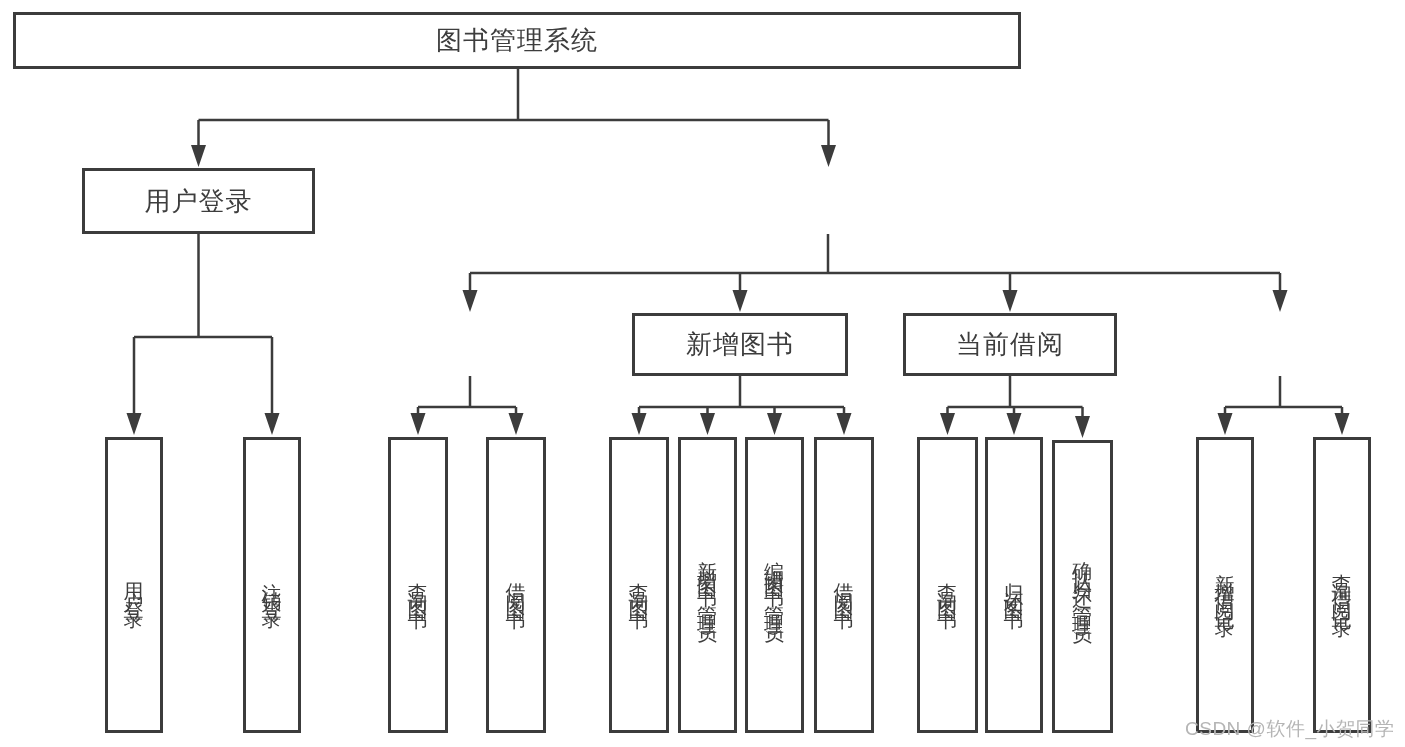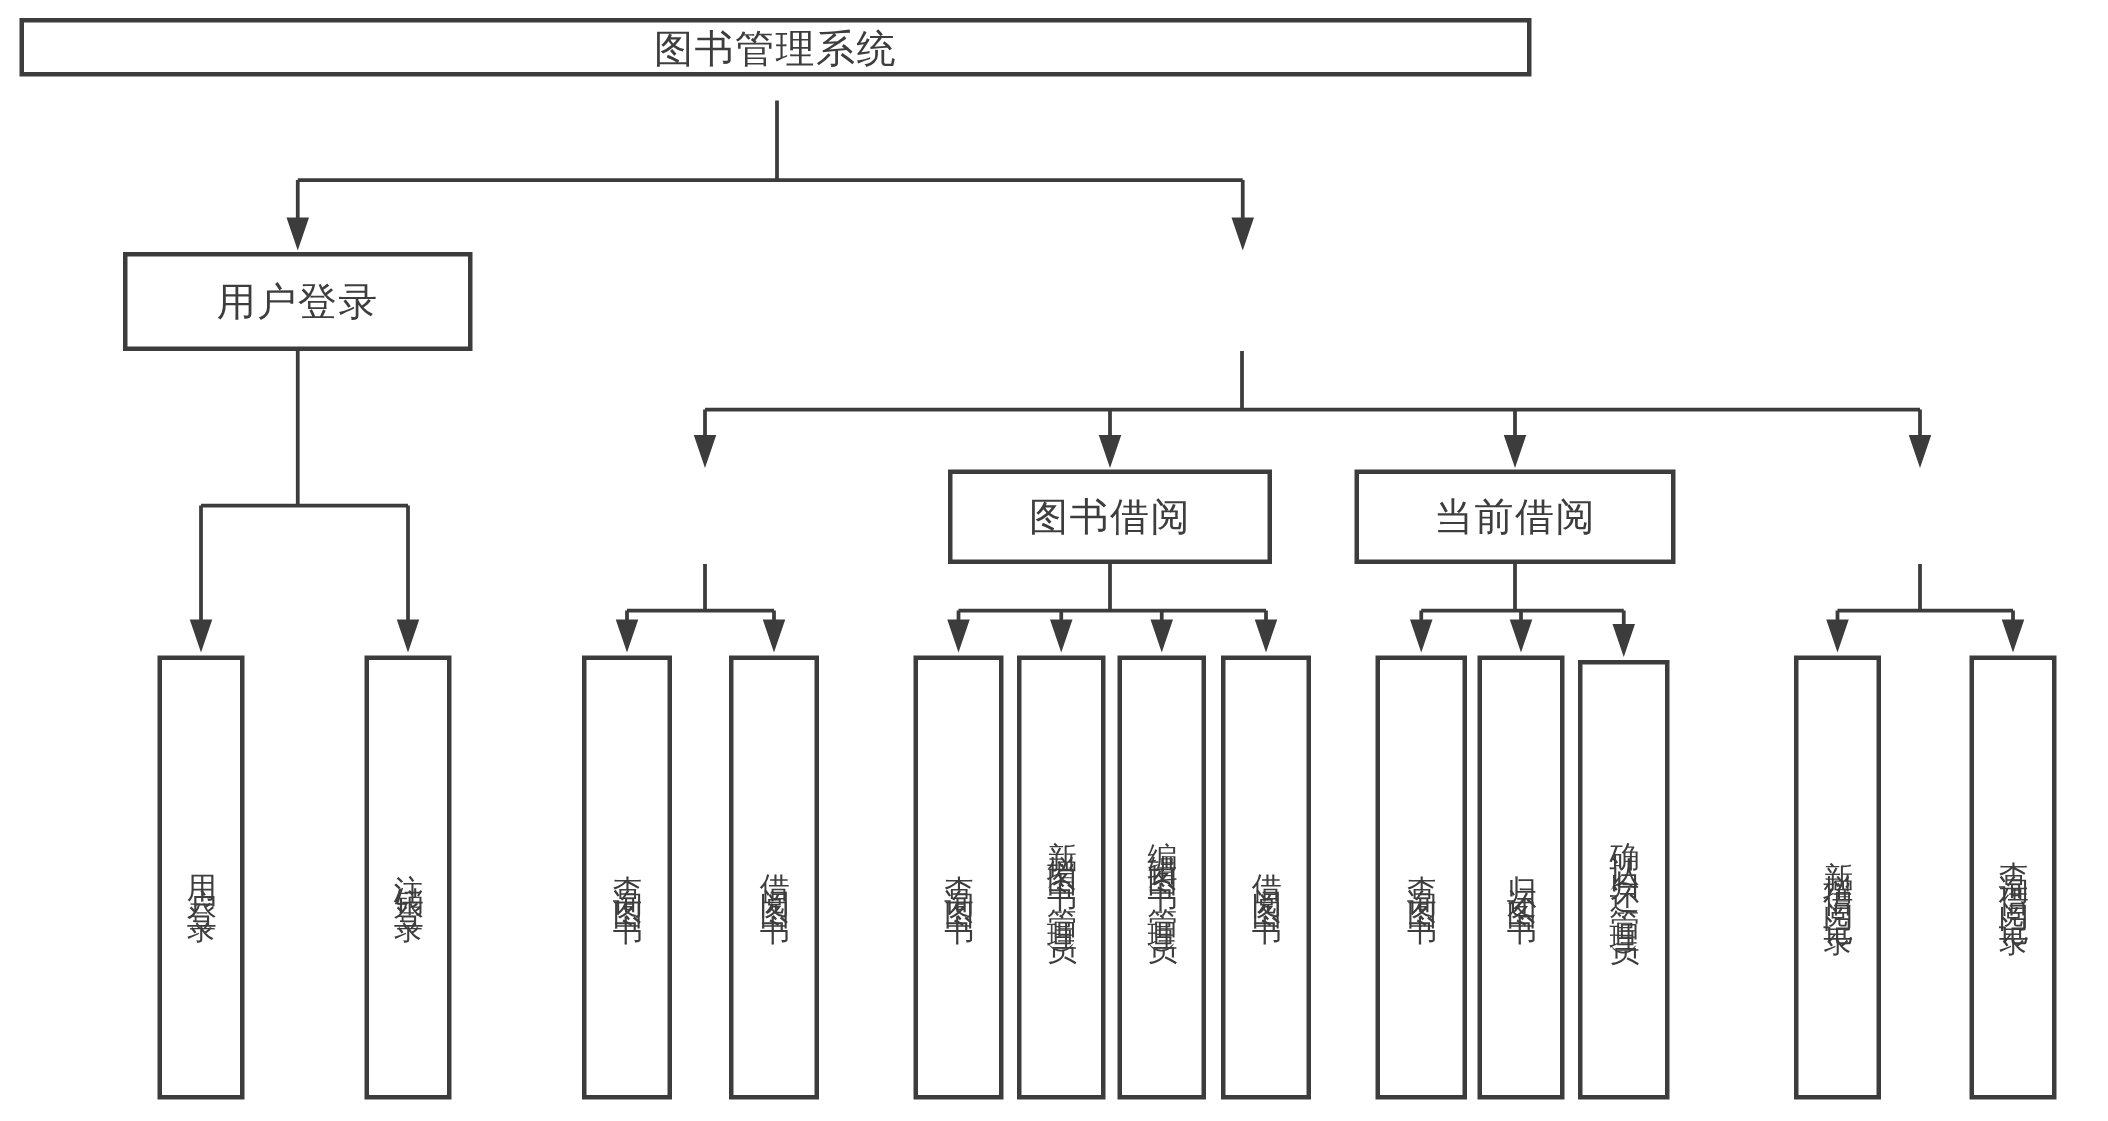--- a/index.html
+++ b/index.html
@@ -80,30 +80,30 @@
       M700 413 L715 413 L707.5 435 Z
       M767 413 L782 413 L774.5 435 Z
       M836.5 413 L851.5 413 L844 435 Z
       M940 413 L955 413 L947.5 435 Z
       M1006.5 413 L1021.5 413 L1014 435 Z
       M1075 416 L1090 416 L1082.5 438 Z
       M1217.5 413 L1232.5 413 L1225 435 Z
       M1334.5 413 L1349.5 413 L1342 435 Z"></path>
   </svg>
 
-  <div class="box h-box" style="left:13px;top:12px;width:1008px;height:39px;">
+  <div class="box h-box" style="left:13px;top:12px;width:1008px;height:57px;">
     <span>图书管理系统</span>
   </div>
 
   <div class="box h-box" style="left:82px;top:168px;width:233px;height:66px;">
     <span>用户登录</span>
   </div>
 
   <div class="box h-box" style="left:632px;top:313px;width:216px;height:63px;">
-    <span>图书借阅</span>
+    <span>新增图书</span>
   </div>
   <div class="box h-box" style="left:903px;top:313px;width:214px;height:63px;">
     <span>当前借阅</span>
   </div>
 
   <div class="box v-box" style="left:105px;top:437px;width:58px;height:296px;">
     <span>用户登录</span>
   </div>
   <div class="box v-box" style="left:243px;top:437px;width:58px;height:296px;">
     <span>注销登录</span>
@@ -139,14 +139,15 @@
     <span>确认归还（管理员）</span>
   </div>
 
   <div class="box v-box" style="left:1196px;top:437px;width:58px;height:296px;">
     <span>新增借阅记录</span>
   </div>
   <div class="box v-box" style="left:1313px;top:437px;width:58px;height:296px;">
     <span>查询借阅记录</span>
   </div>
 
+  <div class="watermark">CSDN @软件_小贺同学</div>
 
 </div>
 
 </body></html>

